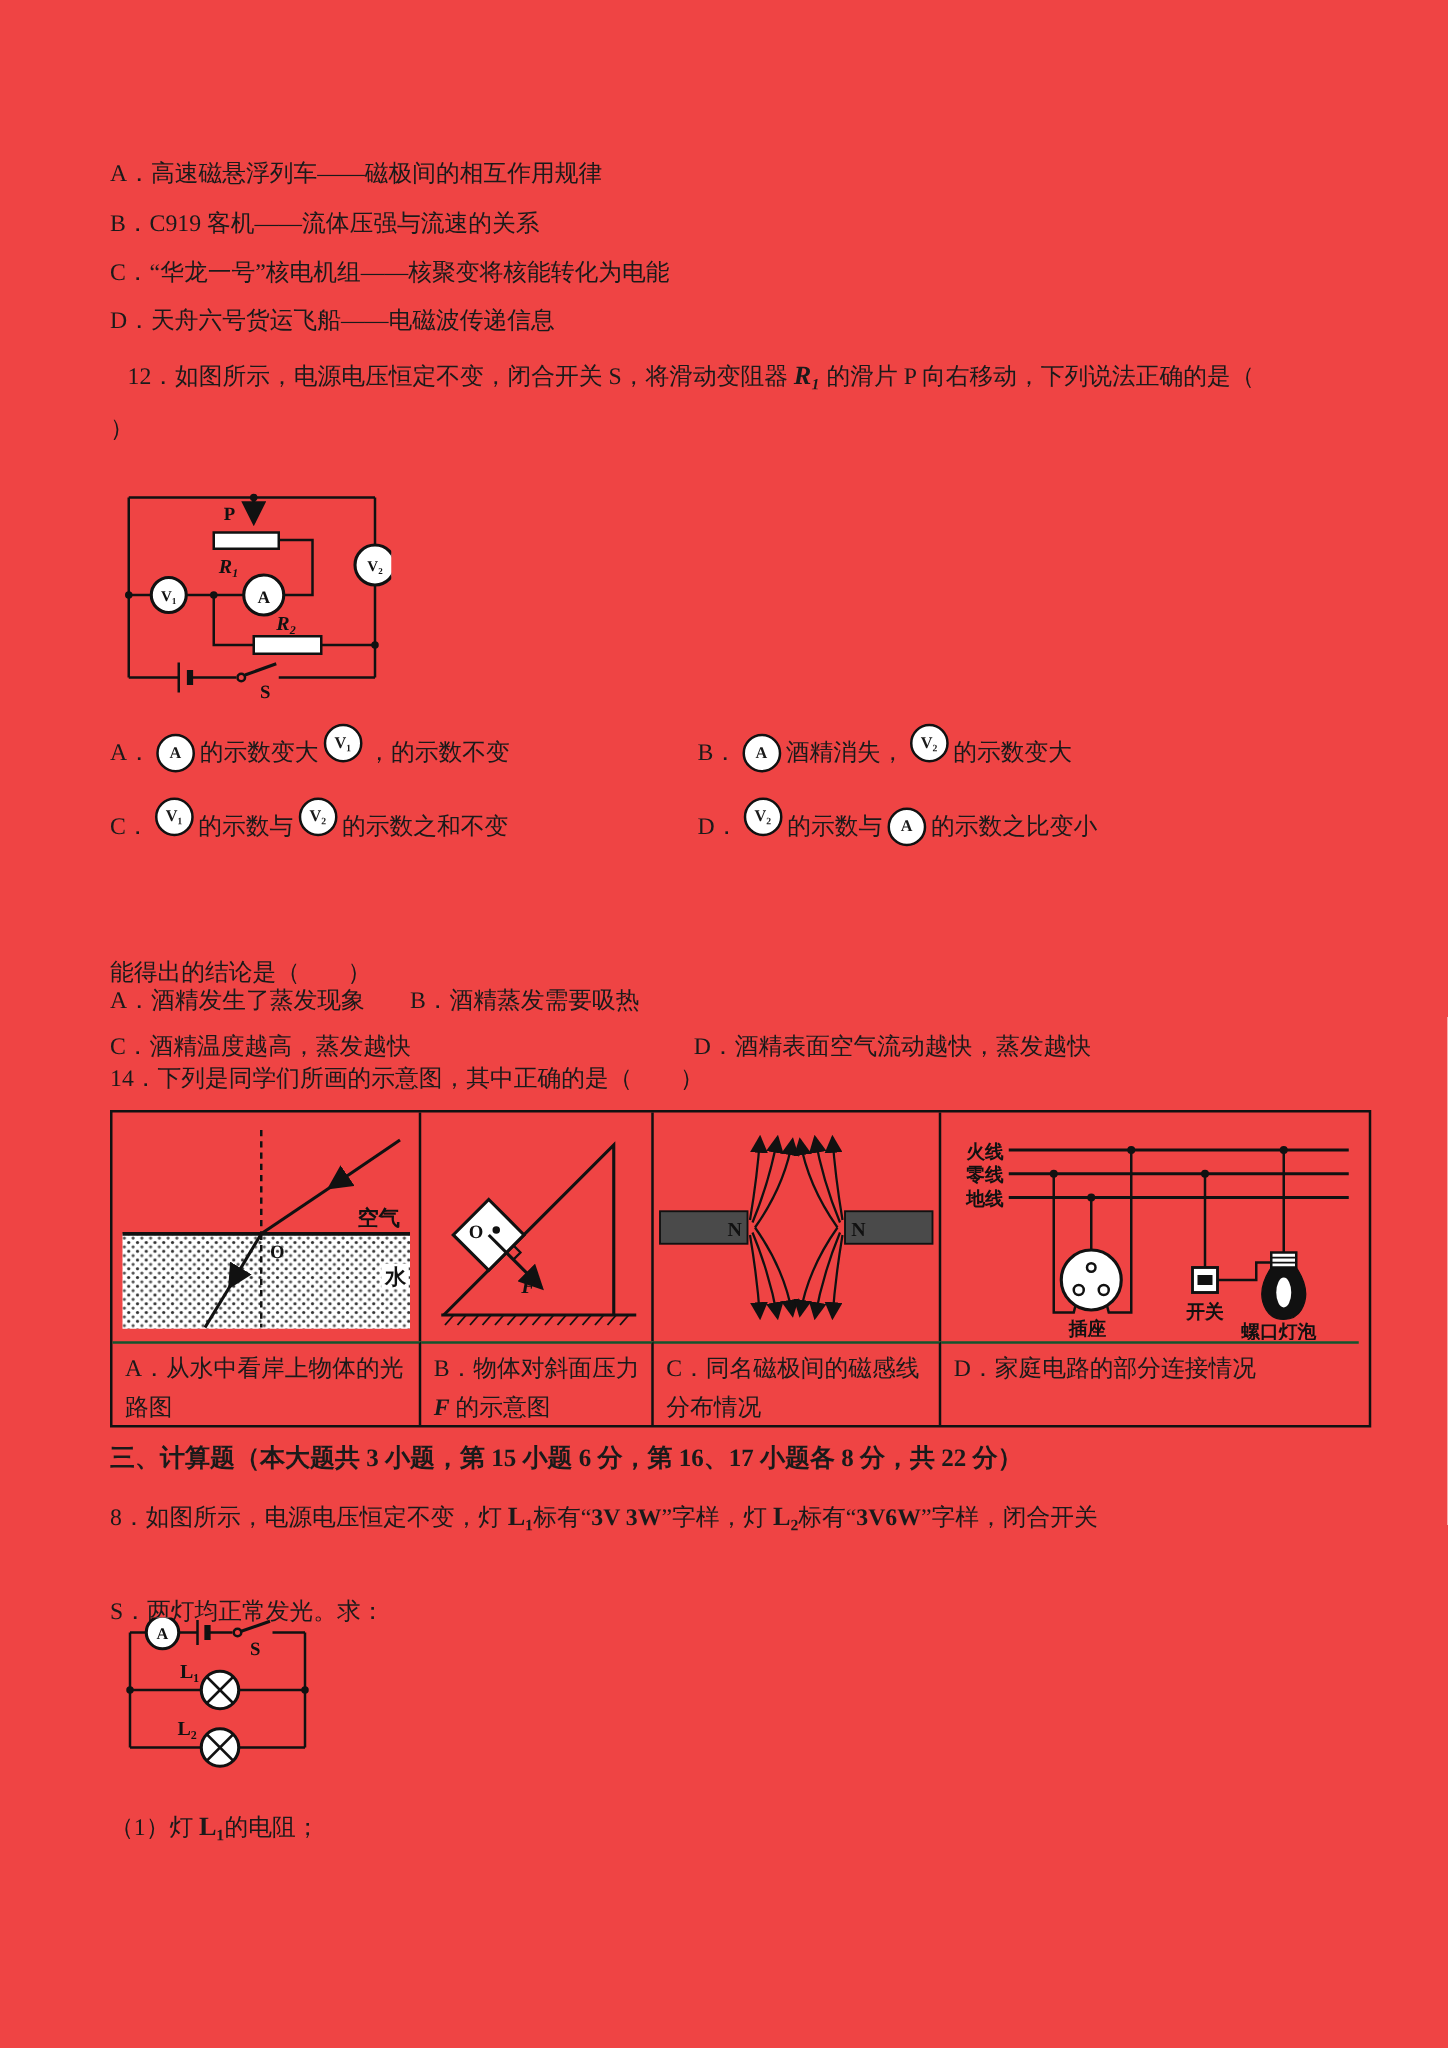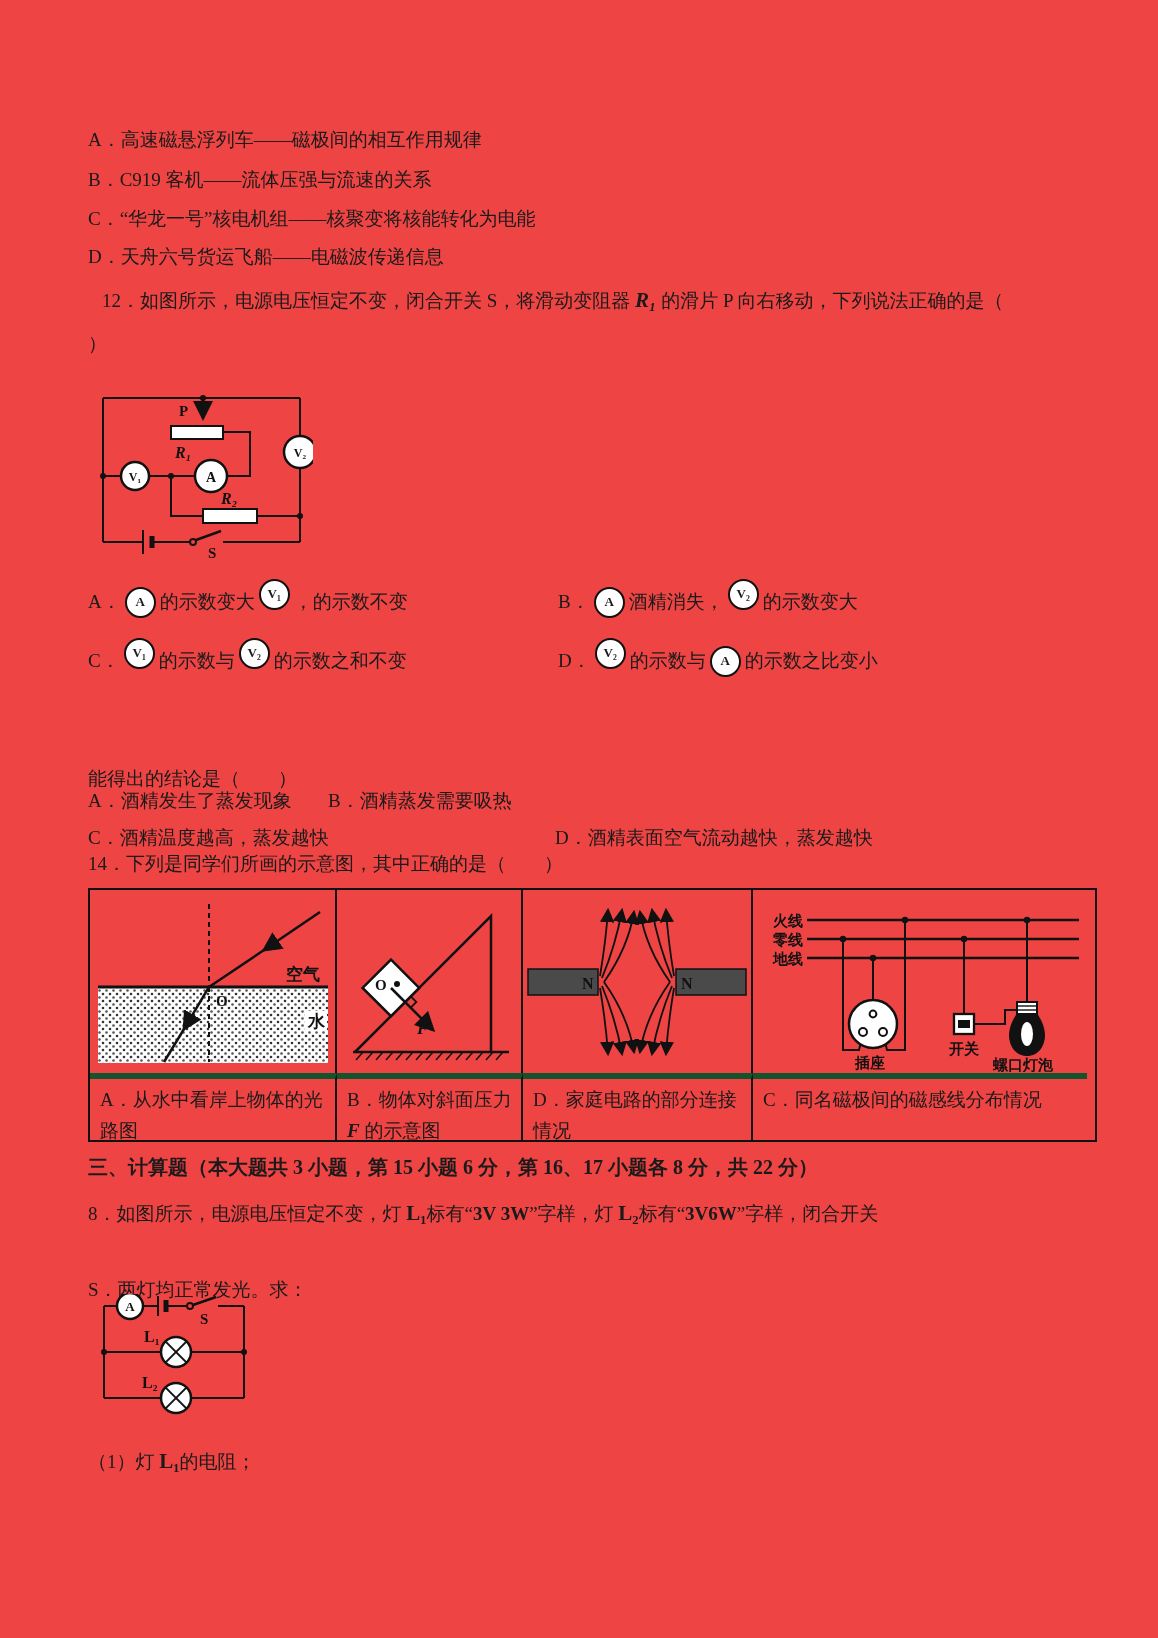--- a/index.html
+++ b/index.html
@@ -10,21 +10,21 @@
   .b{font-weight:bold;}
   .optrow{position:absolute;display:flex;align-items:center;white-space:nowrap;height:34px;}
   .meter{display:inline-flex;align-items:center;justify-content:center;width:27px;height:27px;
          border:2px solid #111;border-radius:50%;font-weight:bold;font-size:13px;margin:0 4px;
          background:#fff;flex:0 0 auto;}
   .meter.raised{position:relative;top:-8px;}
   #q14-table{position:absolute;left:88px;top:888px;width:1005px;border:2px solid #111;
              display:grid;grid-template-columns:247px 186px 230px 334px;grid-template-rows:183px 67px;}
   .dcell{border-right:2px solid #111;display:flex;align-items:center;justify-content:center;overflow:hidden;}
   .dcell:nth-child(4){border-right:none;}
-  .ccell{border-right:2px solid #111;border-top:6px solid #14532d;padding:5px 8px 0 10px;
+  .ccell{border-right:2px solid #111;border-top:2px solid #14532d;padding:5px 8px 0 10px;
          font-size:19px;line-height:31px;}
   .ccell:last-child{border-right:none;}
   svg text{font-family:"Liberation Serif","DejaVu Serif",serif;fill:#111;}
   svg .w{stroke:#111;stroke-width:2;fill:none;}
   svg .dot{fill:#111;}
 </style>
 </head>
 <body>
 
 <div id="page">
@@ -239,22 +239,22 @@
         <line x1="262" y1="114" x2="282" y2="114" stroke="#111" stroke-width="1.4"></line>
         <line x1="262" y1="118" x2="282" y2="118" stroke="#111" stroke-width="1.4"></line>
         <path d="M262,122 C254,134 252,146 258,156 C264,166 280,166 286,156 C292,146 290,134 282,122 Z" fill="#111" stroke="#111"></path>
         <ellipse cx="272" cy="142" rx="6" ry="12" fill="#fff"></ellipse>
         <text x="238" y="178" font-size="15" font-weight="bold">螺口灯泡</text>
       </svg>
     </div>
 
     <div class="ccell">A．从水中看岸上物体的光路图</div>
     <div class="ccell"><span>B．物体对斜面压力 </span><span style="font-style:italic;font-weight:bold;">F</span><span> 的示意图</span></div>
+    <div class="ccell">C．同名磁极间的磁感线分布情况</div>
     <div class="ccell">D．家庭电路的部分连接情况</div>
-    <div class="ccell">C．同名磁极间的磁感线分布情况</div>
   </div>
 
   <div class="line b" style="left:88px;top:1155px;font-size:20px;">三、计算题（本大题共 3 小题，第 15 小题 6 分，第 16、17 小题各 8 分，共 22 分）</div>
 
   <div class="line" style="left:88px;top:1200px;">
     <span>8．如图所示，电源电压恒定不变，灯 </span><span class="b" style="font-size:21px;">L₁</span><span>标有“</span><span class="b">3V 3W</span><span>”字样，灯 </span><span class="b" style="font-size:21px;">L₂</span><span>标有“</span><span class="b">3V6W</span><span>”字样，闭合开关</span>
   </div>
   <div class="line" style="left:88px;top:1278px;">S．两灯均正常发光。求：</div>
 
   <svg style="position:absolute;left:96px;top:1294px;" width="158" height="124" viewBox="0 0 158 124">

